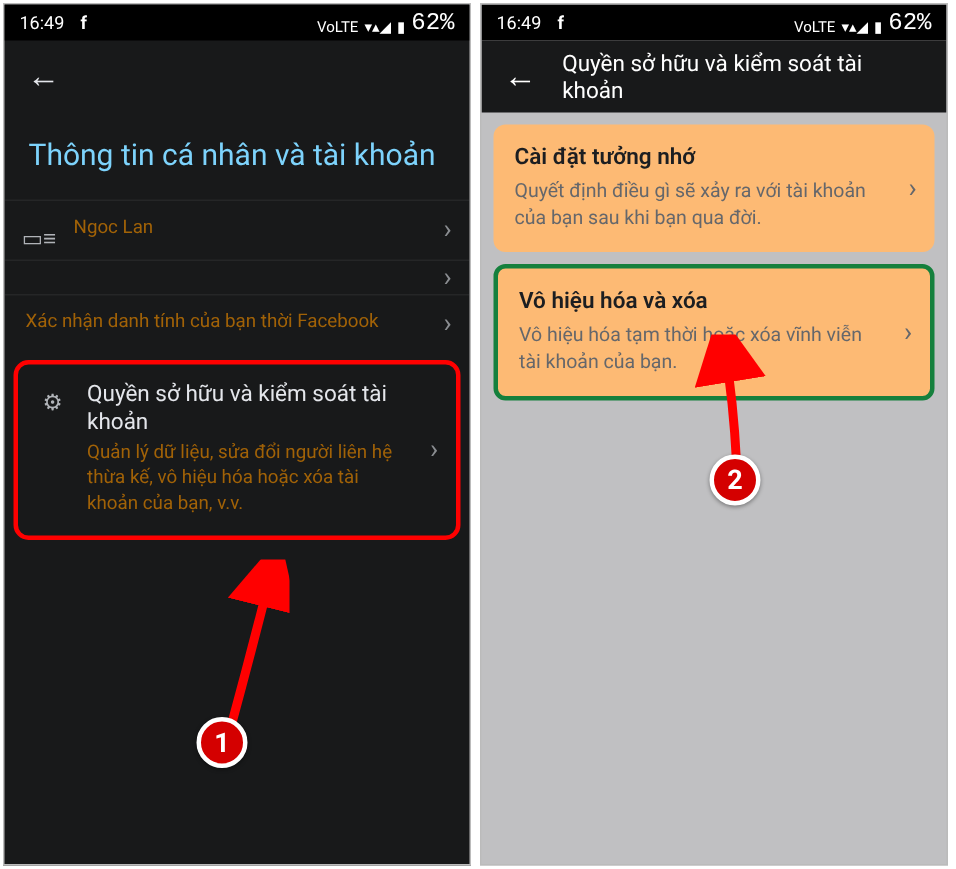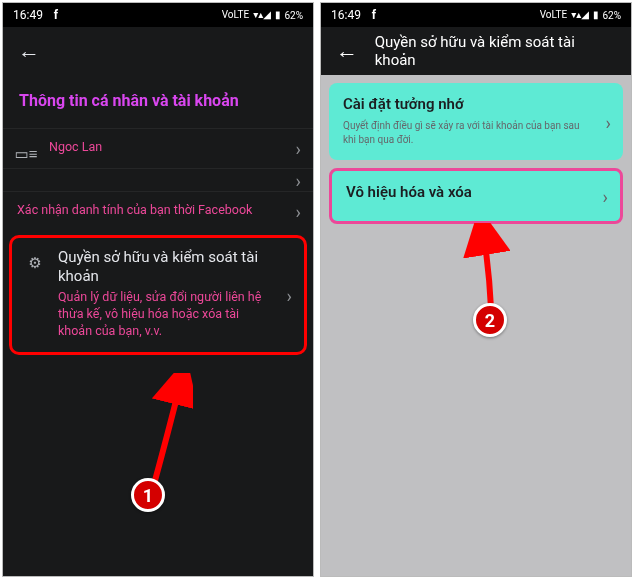--- a/index.html
+++ b/index.html
@@ -41,26 +41,27 @@
     }
     .phone.dark .status-bar { background: #000; }
     .phone.light .status-bar { background: #000; }
     .status-left {
       display: flex;
       align-items: center;
       gap: 6px;
     }
     .status-right {
       display: flex;
-      align-items: flex-start;
+      align-items: flex-end;
       gap: 4px;
       font-size: 10px;
     }
     .status-right .battery-pct {
-      font-size: 10px;
+      font-size: 16px;
+      font-family: Liberation Mono, monospace;
     }
     .tiny-icon {
       font-size: 10px;
       line-height: 1;
     }
     
     .page-header {
       height: 48px;
       display: flex;
       align-items: center;
@@ -75,44 +76,44 @@
       text-align: center;
       cursor: pointer;
     }
     .page-header .title {
       font-size: 15px;
       font-weight: 400;
     }
     
     .section-heading {
       padding: 16px 16px 18px 16px;
-      font-size: 16px;
-      font-weight: 700;
-      color: #d946ef;
+      font-size: 20px;
+      font-weight: 400;
+      color: #7dd3fc;
     }
     
     .row {
       position: relative;
       padding: 10px 40px 12px 14px;
       border-top: 1px solid rgba(255,255,255,0.06);
       cursor: pointer;
     }
     .phone.dark .row { color: #e4e6eb; }
     .row.with-icon {
       padding-left: 46px;
     }
     .row .row-title {
       font-size: 15px;
       font-weight: 400;
       margin-bottom: 4px;
       line-height: 1.25;
     }
     .row .row-sub {
       font-size: 12.5px;
-      color: #ec4899;
+      color: #a16207;
       line-height: 1.35;
     }
     .row .row-icon {
       position: absolute;
       left: 12px;
       top: 14px;
       width: 22px;
       height: 22px;
       display: flex;
       align-items: center;
@@ -129,48 +130,48 @@
       font-size: 18px;
     }
     
     .highlight {
       border: 3px solid #ff0000;
       border-radius: 10px;
       margin: 4px 6px;
     }
     
     .card {
-      background: #5eead4;
+      background: #fdba74;
       margin: 8px 8px;
       border-radius: 8px;
       padding: 12px 40px 14px 14px;
       position: relative;
       cursor: pointer;
     }
     .card .row-title {
       font-size: 15px;
       font-weight: 600;
       color: #1c1e21;
       margin-bottom: 6px;
     }
     .card .row-sub {
-      font-size: 10px;
+      font-size: 13px;
       color: #65676b;
       line-height: 1.35;
     }
     .card .chevron {
       position: absolute;
       right: 12px;
       top: 50%;
       transform: translateY(-50%);
       color: #65676b;
       font-size: 18px;
     }
     .card.highlight {
-      border: 3px solid #ec4899;
+      border: 3px solid #15803d;
       margin: 6px 8px;
     }
     
     .num-badge {
       position: absolute;
       width: 34px;
       height: 34px;
       border-radius: 50%;
       background: #d40000;
       border: 3px solid #fff;
@@ -273,20 +274,21 @@
   </div>
 
   <div class="card">
     <div class="row-title">Cài đặt tưởng nhớ</div>
     <div class="row-sub">Quyết định điều gì sẽ xảy ra với tài khoản của bạn sau khi bạn qua đời.</div>
     <span class="chevron">›</span>
   </div>
 
   <div class="card highlight">
     <div class="row-title">Vô hiệu hóa và xóa</div>
+    <div class="row-sub">Vô hiệu hóa tạm thời hoặc xóa vĩnh viễn tài khoản của bạn.</div>
     <span class="chevron">›</span>
   </div>
 
   <svg class="arrow-svg" style="left:140px; top:220px; width:50px; height:90px;" viewBox="0 0 50 90">
     <defs>
       <marker id="ah2" markerWidth="8" markerHeight="8" refX="4" refY="4" orient="auto">
         <polygon points="0,0 8,4 0,8" fill="#ff0000"></polygon>
       </marker>
     </defs>
     <path d="M 30 85 Q 28 45 22 8" stroke="#ff0000" stroke-width="6" fill="none" marker-end="url(#ah2)"></path>

